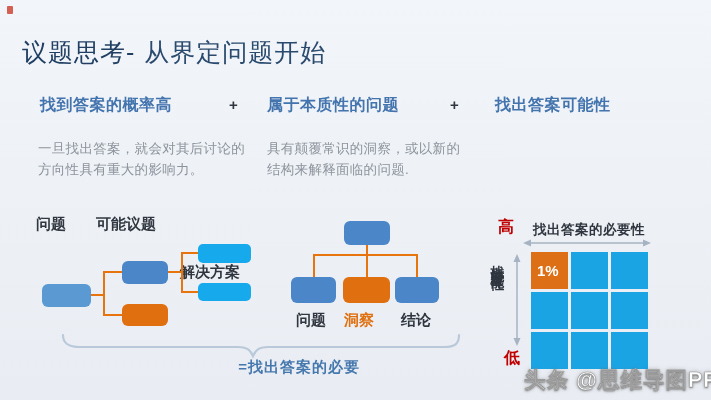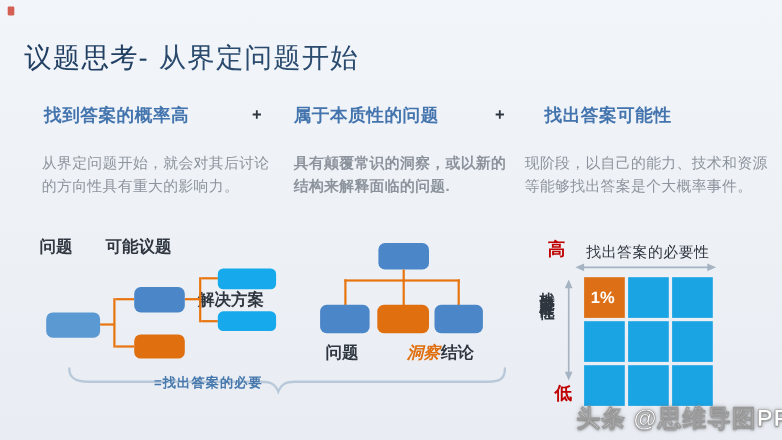--- a/index.html
+++ b/index.html
@@ -30,30 +30,30 @@
   .tree-label { top:215px; font-size:15px; font-weight:700; color:#30363f; white-space:nowrap; }
   .node { border-radius:6px; }
   .conn { background:#e8740e; }
 
   
   .org-label { top:311px; font-size:15px; font-weight:700; color:#30363f; white-space:nowrap; }
   .org-label.hot { color:#e0700f; }
 
   
   .axis-red { font-size:16px; font-weight:800; color:#c00000; }
-  .x-axis-label { left:533px; top:221px; font-size:13.5px; font-weight:400; color:#30363f; letter-spacing:.5px; white-space:nowrap; }
+  .x-axis-label { left:533px; top:221px; font-size:13.5px; font-weight:700; color:#30363f; letter-spacing:.5px; white-space:nowrap; }
   .y-axis-label { left:488px; top:254px; height:122px; font-size:13.5px; font-weight:700; color:#30363f;
                   writing-mode:vertical-rl; text-orientation:upright; letter-spacing:2px; }
   .matrix-grid { left:531px; top:252px; display:grid; grid-template-columns:repeat(3,37px); grid-auto-rows:37px; gap:3px; }
   .matrix-cell { background:#1ba4e4; }
   .matrix-cell.hot { background:#dd7017; color:#ffffff; font-weight:700; font-size:15px;
                      display:flex; align-items:center; padding-left:6px; }
 
   
-  .brace-caption { left:140px; top:340px; width:220px; text-align:left; font-size:12px; font-weight:700;
+  .brace-caption { left:140px; top:358px; width:220px; text-align:right; font-size:15px; font-weight:700;
                    color:#4678ad; letter-spacing:1px; }
 
   
   .watermark { left:524px; top:365px; font-size:21.5px; font-weight:700; color:#ffffff; letter-spacing:1px;
                z-index:9; white-space:nowrap; -webkit-text-stroke:.6px #9a9a9a;
                text-shadow:0 1px 2px rgba(90,90,90,.8), 0 0 4px rgba(110,110,110,.55); }
 </style>
 </head>
 <body>
 
@@ -64,23 +64,22 @@
   <div class="abs title">
     <span class="em">议题思考-</span><span class="rest">从界定问题开始</span>
   </div>
 
   <div class="abs col-head" style="left:40px;">找到答案的概率高</div>
   <div class="abs plus" style="left:229px;">+</div>
   <div class="abs col-head" style="left:267px;">属于本质性的问题</div>
   <div class="abs plus" style="left:450px;">+</div>
   <div class="abs col-head" style="left:495px;">找出答案可能性</div>
 
-  <div class="abs col-body" style="left:38px;width:208px;">从界定问题开始，就会对其后讨论的方向性具有重大的影响力。</div>
-  <div class="abs col-body" style="left:267px;width:202px;font-weight:bold;">具有颠覆常识的洞察，或以新的结构来解释面临的问题.</div>
-  <div class="abs col-body" style="left:477px;width:222px;">现阶段，以自己的能力、技术和资源等能够找出答案是个大概率事件。</div>
+  <div class="abs col-body" style="left:38px;width:208px;">一旦找出答案，就会对其后讨论的方向性具有重大的影响力。</div>
+  <div class="abs col-body" style="left:267px;width:202px;">具有颠覆常识的洞察，或以新的结构来解释面临的问题.</div>
 
   <div class="abs tree-label" style="left:36px;">问题</div>
   <div class="abs tree-label" style="left:96px;">可能议题</div>
   <div class="abs tree-label" style="left:180px;margin-top:48px;">解决方案</div>
 
   <div class="abs conn" style="left:91px;top:294px;width:13px;height:2px;"></div>
   <div class="abs conn" style="left:103px;top:271px;width:2px;height:45px;"></div>
   <div class="abs conn" style="left:105px;top:271px;width:17px;height:2px;"></div>
   <div class="abs conn" style="left:105px;top:314px;width:17px;height:2px;"></div>
   <div class="abs conn" style="left:168px;top:271px;width:14px;height:2px;"></div>
@@ -97,21 +96,21 @@
   <div class="abs node" style="left:344px;top:221px;width:46px;height:24px;background:#4b87c8;"></div>
   <div class="abs conn" style="left:366px;top:245px;width:2px;height:11px;"></div>
   <div class="abs conn" style="left:313px;top:254px;width:105px;height:2px;"></div>
   <div class="abs conn" style="left:313px;top:254px;width:2px;height:24px;"></div>
   <div class="abs conn" style="left:366px;top:254px;width:2px;height:24px;"></div>
   <div class="abs conn" style="left:416px;top:254px;width:2px;height:24px;"></div>
   <div class="abs node" style="left:291px;top:277px;width:45px;height:26px;background:#4b87c8;"></div>
   <div class="abs node" style="left:343px;top:277px;width:47px;height:26px;background:#e0700f;"></div>
   <div class="abs node" style="left:395px;top:277px;width:44px;height:26px;background:#4b87c8;"></div>
   <div class="abs org-label" style="left:296px;">问题</div>
-  <div class="abs org-label hot" style="left:370px;font-style:italic;">洞察</div>
+  <div class="abs org-label hot" style="left:344px;">洞察</div>
   <div class="abs org-label" style="left:401px;">结论</div>
 
   <div class="abs axis-red" style="left:498px;top:217px;">高</div>
   <div class="abs x-axis-label">找出答案的必要性</div>
 
   <svg class="abs" style="left:521px;top:238px;" width="132" height="10" viewBox="0 0 132 10">
     <line x1="7" y1="5" x2="125" y2="5" stroke="#a6b3c2" stroke-width="1.5"></line>
     <path d="M2,5 L10,1.5 L10,8.5 Z" fill="#a6b3c2"></path>
     <path d="M130,5 L122,1.5 L122,8.5 Z" fill="#a6b3c2"></path>
   </svg>

